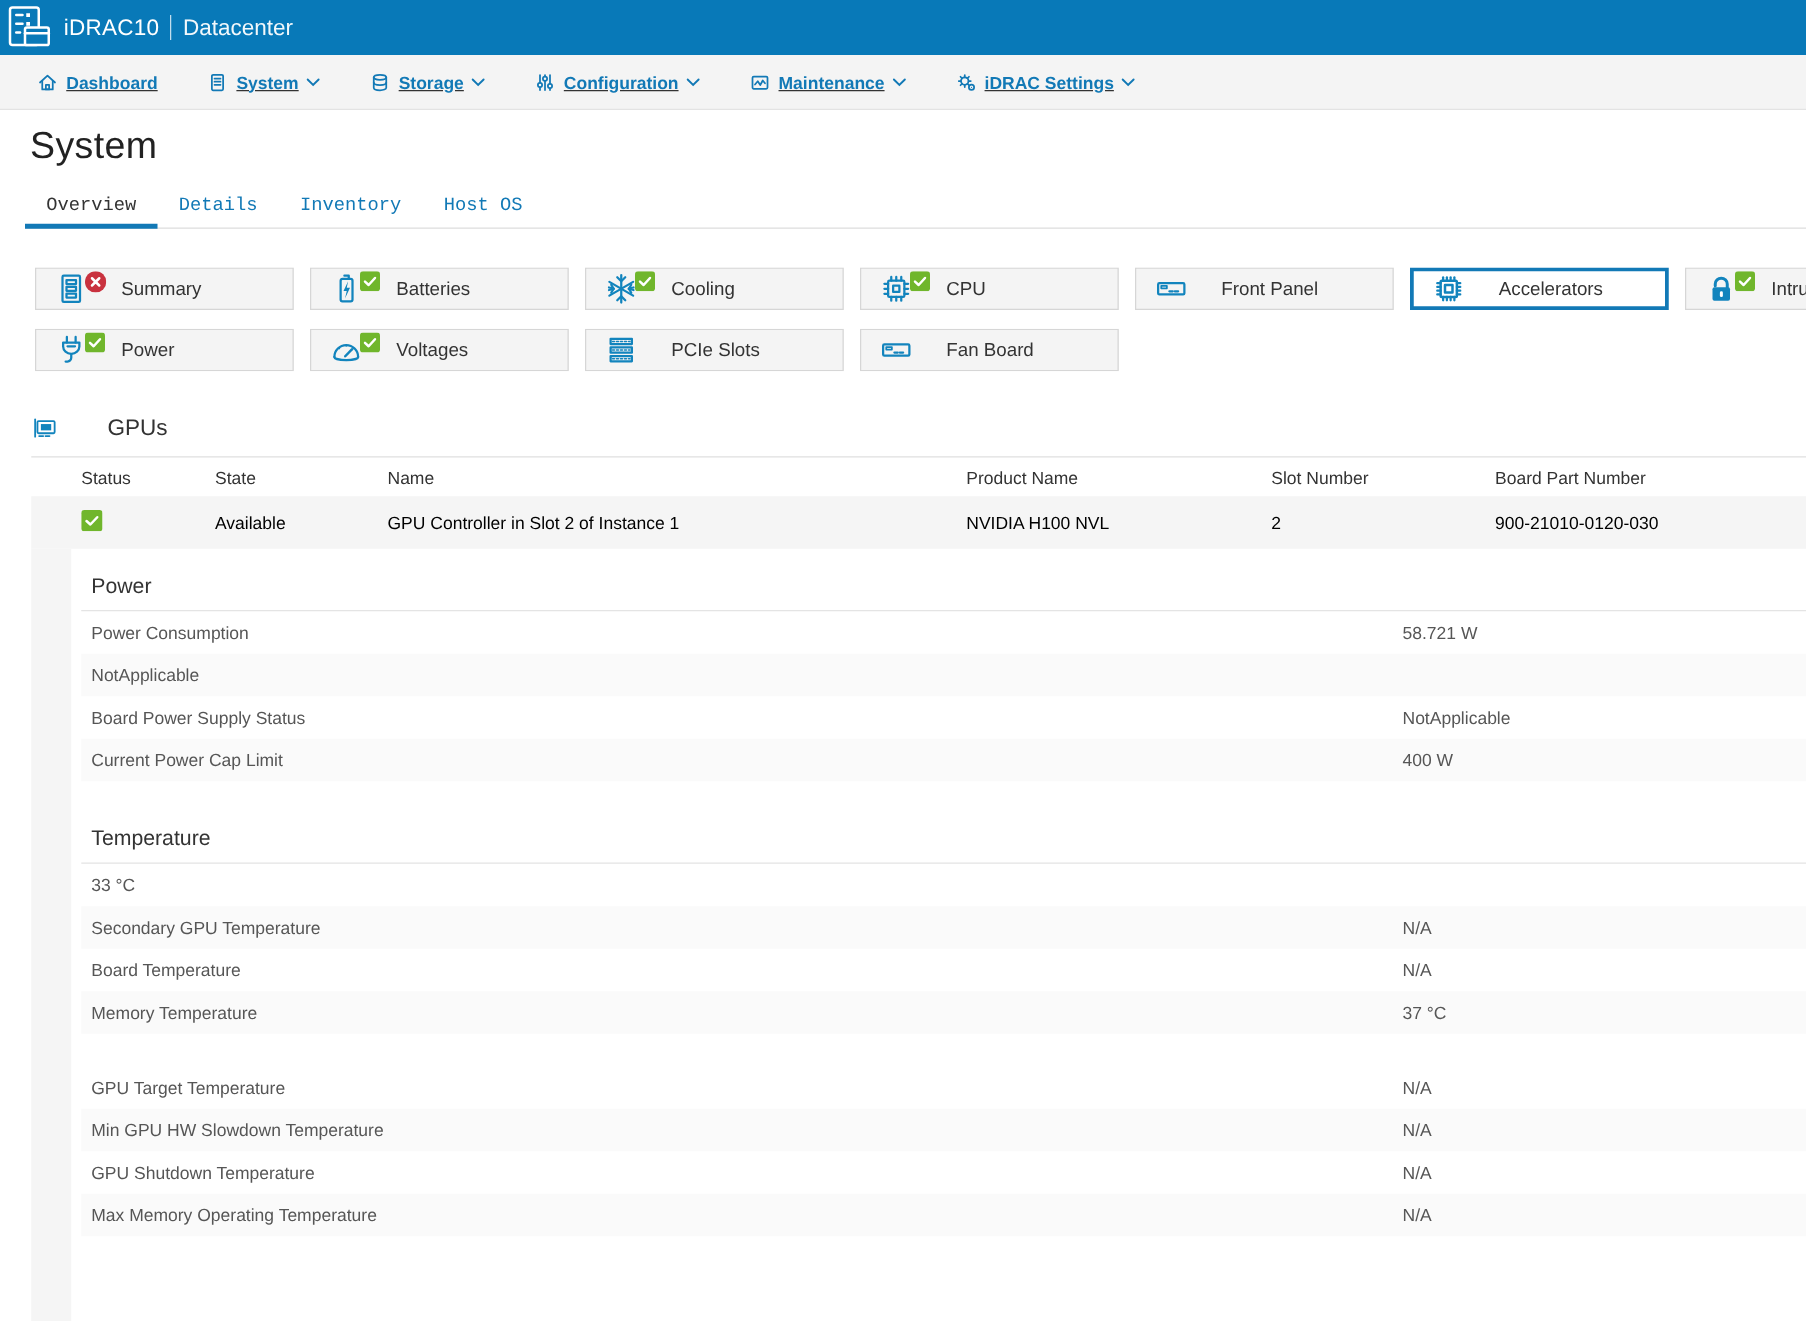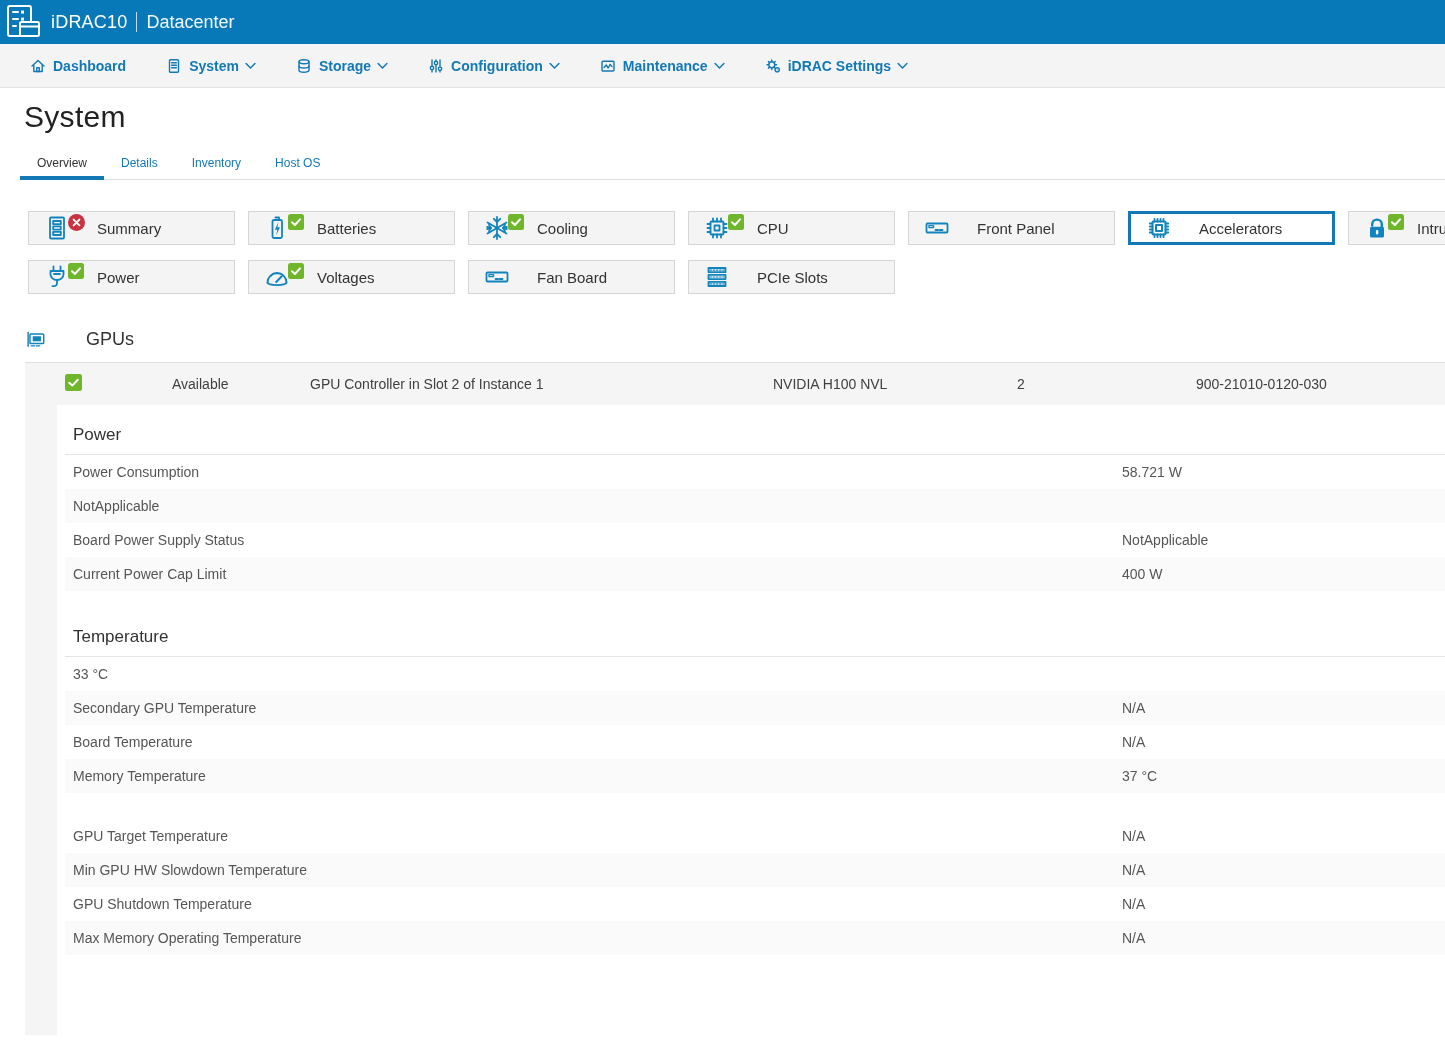--- a/index.html
+++ b/index.html
@@ -10,50 +10,50 @@
   .topbar { height:44px; background:#0879b8; display:flex; align-items:center; padding-left:5px; }
   .logo { width:38px; height:38px; margin-right:8px; }
   .topbar-title { color:#fff; font-size:18px; display:flex; align-items:center; }
   .topbar-title .prod { font-weight:400; letter-spacing:.2px; }
   .topbar-divider { width:1px; height:20px; background:rgba(255,255,255,.75); margin:0 9px; }
   .topbar-title .edition { font-weight:300; opacity:.95; }
 
   
   .navbar { height:44px; background:#f4f4f4; border-bottom:1px solid #e3e3e3;
             display:flex; align-items:center; padding-left:30px; }
-  .nav-item { display:flex; align-items:center; margin-right:40px; cursor:pointer; }
+  .nav-item { display:flex; align-items:center; margin-right:40px; cursor:pointer;text-decoration:underline; }
   .nav-icon { display:flex; margin-right:7px; }
   .nav-label { color:#1279b6; font-size:14px; font-weight:700; }
   .chev { display:flex; margin-left:6px; }
 
   
   .page-title { font-size:30px; font-weight:300; color:#222; margin:12px 0 0 24px; letter-spacing:.3px; }
   .tabs { display:flex; margin:16px 0 0 20px; border-bottom:1px solid #ddd; }
-  .tab { padding:6px 17px 9px; font-size:12px; color:#1279b6; cursor:pointer; position:relative; }
+  .tab { padding:6px 17px 9px; font-size:15px; color:#1279b6; cursor:pointer; position:relative;font-family:Liberation Mono, monospace; }
   .tab.active { color:#333; }
   .tab.active:after { content:""; position:absolute; left:0; right:0; bottom:-1px; height:4px; background:#1279b6; }
 
   
   .cards { margin:31px 0 0 28px; }
   .card-row { display:flex; flex-wrap:nowrap; overflow:hidden; margin-bottom:15px; }
   .card { width:207px; height:34px; flex:0 0 207px; background:#f4f4f4; border:1px solid #d6d6d6;
           display:flex; align-items:center; padding-left:13px; margin-right:13px;
           position:relative; cursor:pointer; }
   .card.selected { background:#fff; border:3px solid #1279b6; }
   .card-icon { display:flex; width:30px; justify-content:center; }
   .card-label { font-size:15px; color:#333; margin-left:25px; white-space:nowrap; }
   .badge { position:absolute; left:39px; top:2px; display:flex; }
 
   
   .gpus-header { display:flex; align-items:center; margin:34px 0 0 24px;gap:32px; }
   .gpus-header .title { font-size:18px; color:#333; margin-left:8px; }
   .gpu-table { margin:12px 0 0 25px; border-top:1px solid #e0e0e0; }
   .tbl-grid { display:grid; grid-template-columns:40px 107px 138px 463px 244px 179px auto; align-items:center; }
   .tbl-head { height:31px; font-size:14px; color:#333; }
-  .tbl-row { height:42px; background:#f5f5f5; font-size:14px; color:#404040; cursor:default; }
+  .tbl-row { height:42px; background:#f5f5f5; font-size:14px; color:#000000; cursor:default; }
   .expander { width:14px; height:2px; background:#444; margin-left:6px; cursor:pointer; }
 
   
   .detail-wrap { margin-left:25px; display:flex; height:630px; }
   .detail-strip { width:32px; background:#f5f5f5; flex:0 0 32px; }
   .detail-content { flex:1; padding:10px 0 0 8px; }
   .detail-section-title { font-size:17px; color:#333; padding:10px 0 9px 8px; border-bottom:1px solid #e4e4e4; }
   .detail-section + .detail-section { margin-top:26px; }
   .detail-row { display:grid; grid-template-columns:1049px auto; padding:9px 8px; font-size:14px; color:#565656; }
   .detail-rows .detail-row:nth-child(even) { background:#fafafa; }
@@ -358,56 +358,65 @@
           <svg width="16" height="16" viewBox="0 0 16 16">
             <rect width="16" height="16" rx="2.5" fill="#70b62c"></rect>
             <polyline points="4,8.3 6.9,11 12,5.4" stroke="#fff" stroke-width="2" fill="none" stroke-linecap="round" stroke-linejoin="round"></polyline>
           </svg>
         </span>
         <span class="card-label">Voltages</span>
       </div>
       <div class="card">
         <span class="card-icon">
           <svg width="28" height="28" viewBox="0 0 28 28" fill="none" stroke="#1284bd" stroke-width="1.8" stroke-linecap="round" stroke-linejoin="round">
-            <rect x="3.5" y="9.5" width="21" height="9" rx="1"></rect>
-            <rect x="6" y="11.6" width="4.5" height="2" stroke-width="1.4"></rect>
-            <line x1="12.5" y1="16" x2="15.2" y2="16"></line>
-            <line x1="16.8" y1="16" x2="19.5" y2="16"></line>
-          </svg>
-        </span>
-        <span class="card-label">Fan Board</span>
-      </div>
-      <div class="card">
-        <span class="card-icon">
-          <svg width="28" height="28" viewBox="0 0 28 28" fill="none" stroke="#1284bd" stroke-width="1.8" stroke-linecap="round" stroke-linejoin="round">
             <rect x="5.5" y="5" width="17" height="4.2"></rect>
             <line x1="7" y1="7.1" x2="21" y2="7.1" stroke-width="1.2" stroke-dasharray="1.6,1.6"></line>
             <rect x="5.5" y="11.9" width="17" height="4.2"></rect>
             <line x1="7" y1="14" x2="21" y2="14" stroke-width="1.2" stroke-dasharray="1.6,1.6"></line>
             <rect x="5.5" y="18.8" width="17" height="4.2"></rect>
             <line x1="7" y1="20.9" x2="21" y2="20.9" stroke-width="1.2" stroke-dasharray="1.6,1.6"></line>
           </svg>
         </span>
         <span class="card-label">PCIe Slots</span>
+      </div>
+      <div class="card">
+        <span class="card-icon">
+          <svg width="28" height="28" viewBox="0 0 28 28" fill="none" stroke="#1284bd" stroke-width="1.8" stroke-linecap="round" stroke-linejoin="round">
+            <rect x="3.5" y="9.5" width="21" height="9" rx="1"></rect>
+            <rect x="6" y="11.6" width="4.5" height="2" stroke-width="1.4"></rect>
+            <line x1="12.5" y1="16" x2="15.2" y2="16"></line>
+            <line x1="16.8" y1="16" x2="19.5" y2="16"></line>
+          </svg>
+        </span>
+        <span class="card-label">Fan Board</span>
       </div>
     </div>
 </div>
 
 <div class="gpus-header">
   <svg width="22" height="22" viewBox="0 0 24 24" fill="none" stroke="#1284bd" stroke-width="1.6" stroke-linecap="round">
     <path d="M4.5,5 v15"></path>
     <rect x="6.5" y="6.5" width="15" height="10.5" rx="1"></rect>
     <rect x="9.5" y="9" width="9" height="5.5" fill="#1284bd" stroke="none"></rect>
     <line x1="8" y1="19.5" x2="11.5" y2="19.5"></line>
       <line x1="13.5" y1="19.5" x2="17" y2="19.5"></line>
   </svg>
   <span class="title">GPUs</span>
 </div>
 
 <div class="gpu-table">
+  <div class="tbl-grid tbl-head" id="gpu-table-head">
+      <span></span>
+      <span>Status</span>
+      <span>State</span>
+      <span>Name</span>
+      <span>Product Name</span>
+      <span>Slot Number</span>
+      <span>Board Part Number</span>
+    </div>
   <div class="tbl-grid tbl-row" id="gpu-table-row">
       <span><span class="expander"></span></span>
       <span><svg width="17" height="17" viewBox="0 0 17 17">
           <rect width="17" height="17" rx="2.5" fill="#70b62c"></rect>
           <polyline points="4.2,8.8 7.3,11.6 12.8,5.8" stroke="#fff" stroke-width="2" fill="none" stroke-linecap="round" stroke-linejoin="round"></polyline>
         </svg></span>
       <span>Available</span>
       <span>GPU Controller in Slot 2 of Instance 1</span>
       <span>NVIDIA H100 NVL</span>
       <span>2</span>

